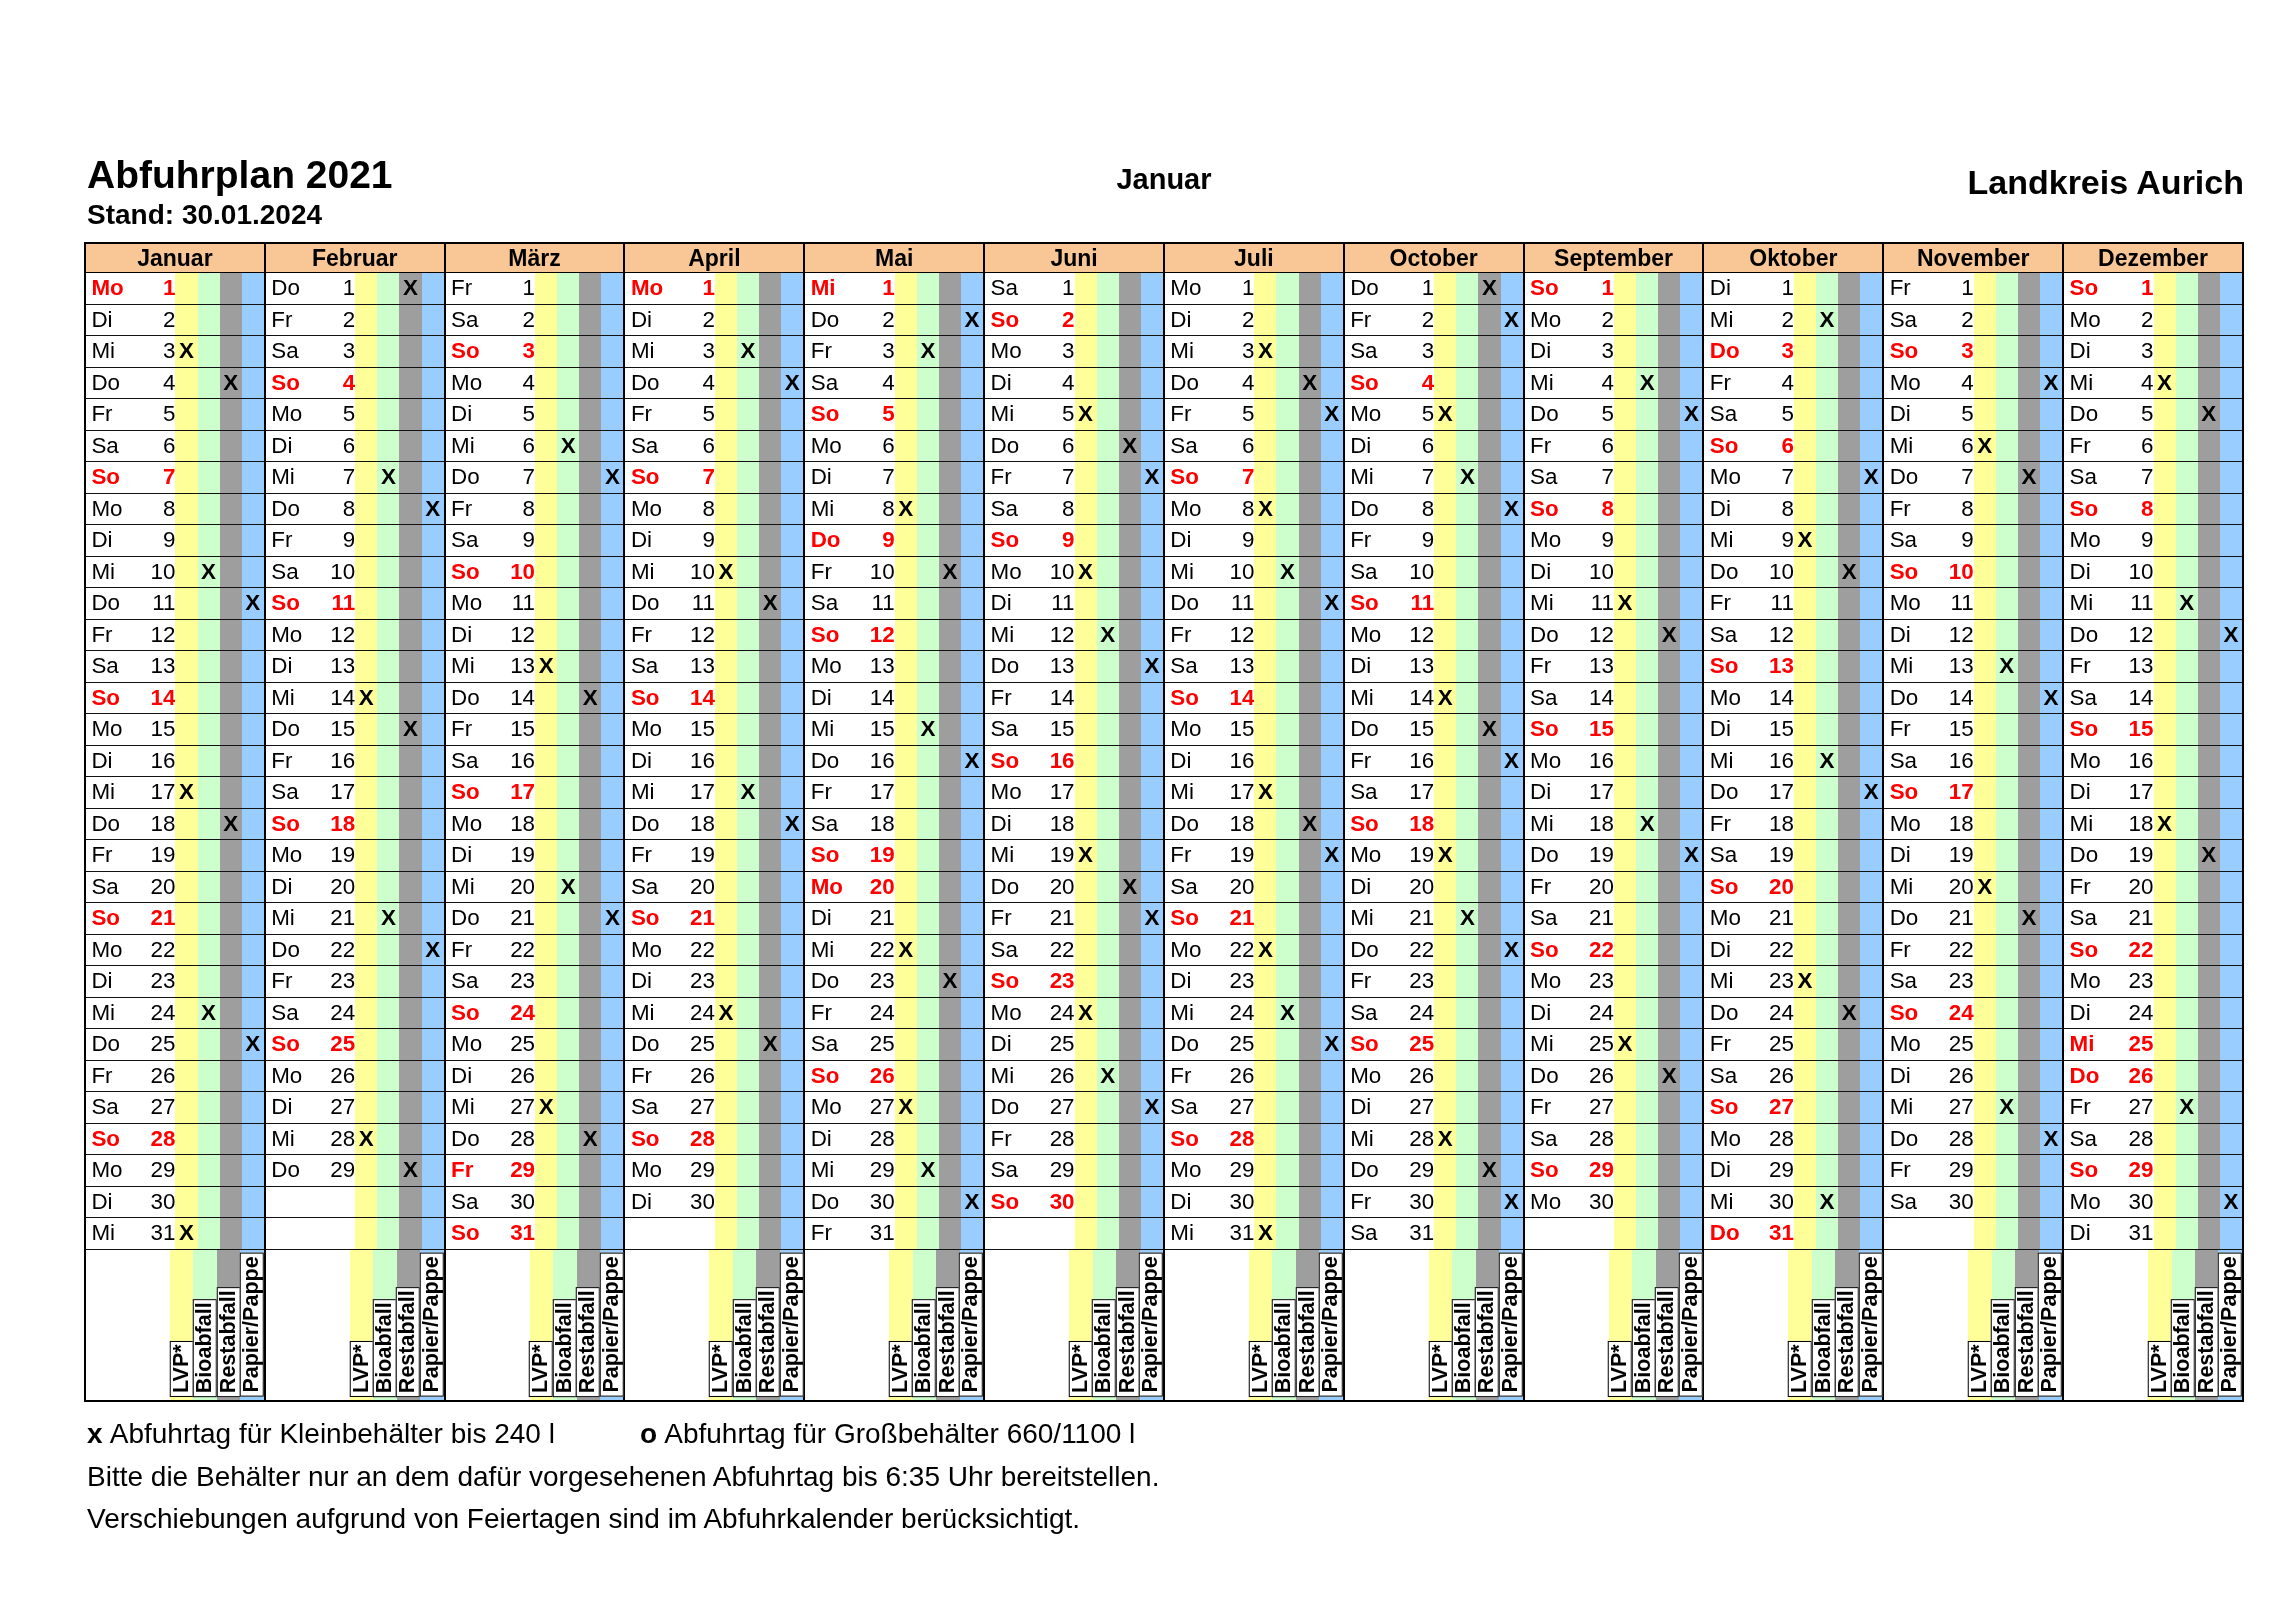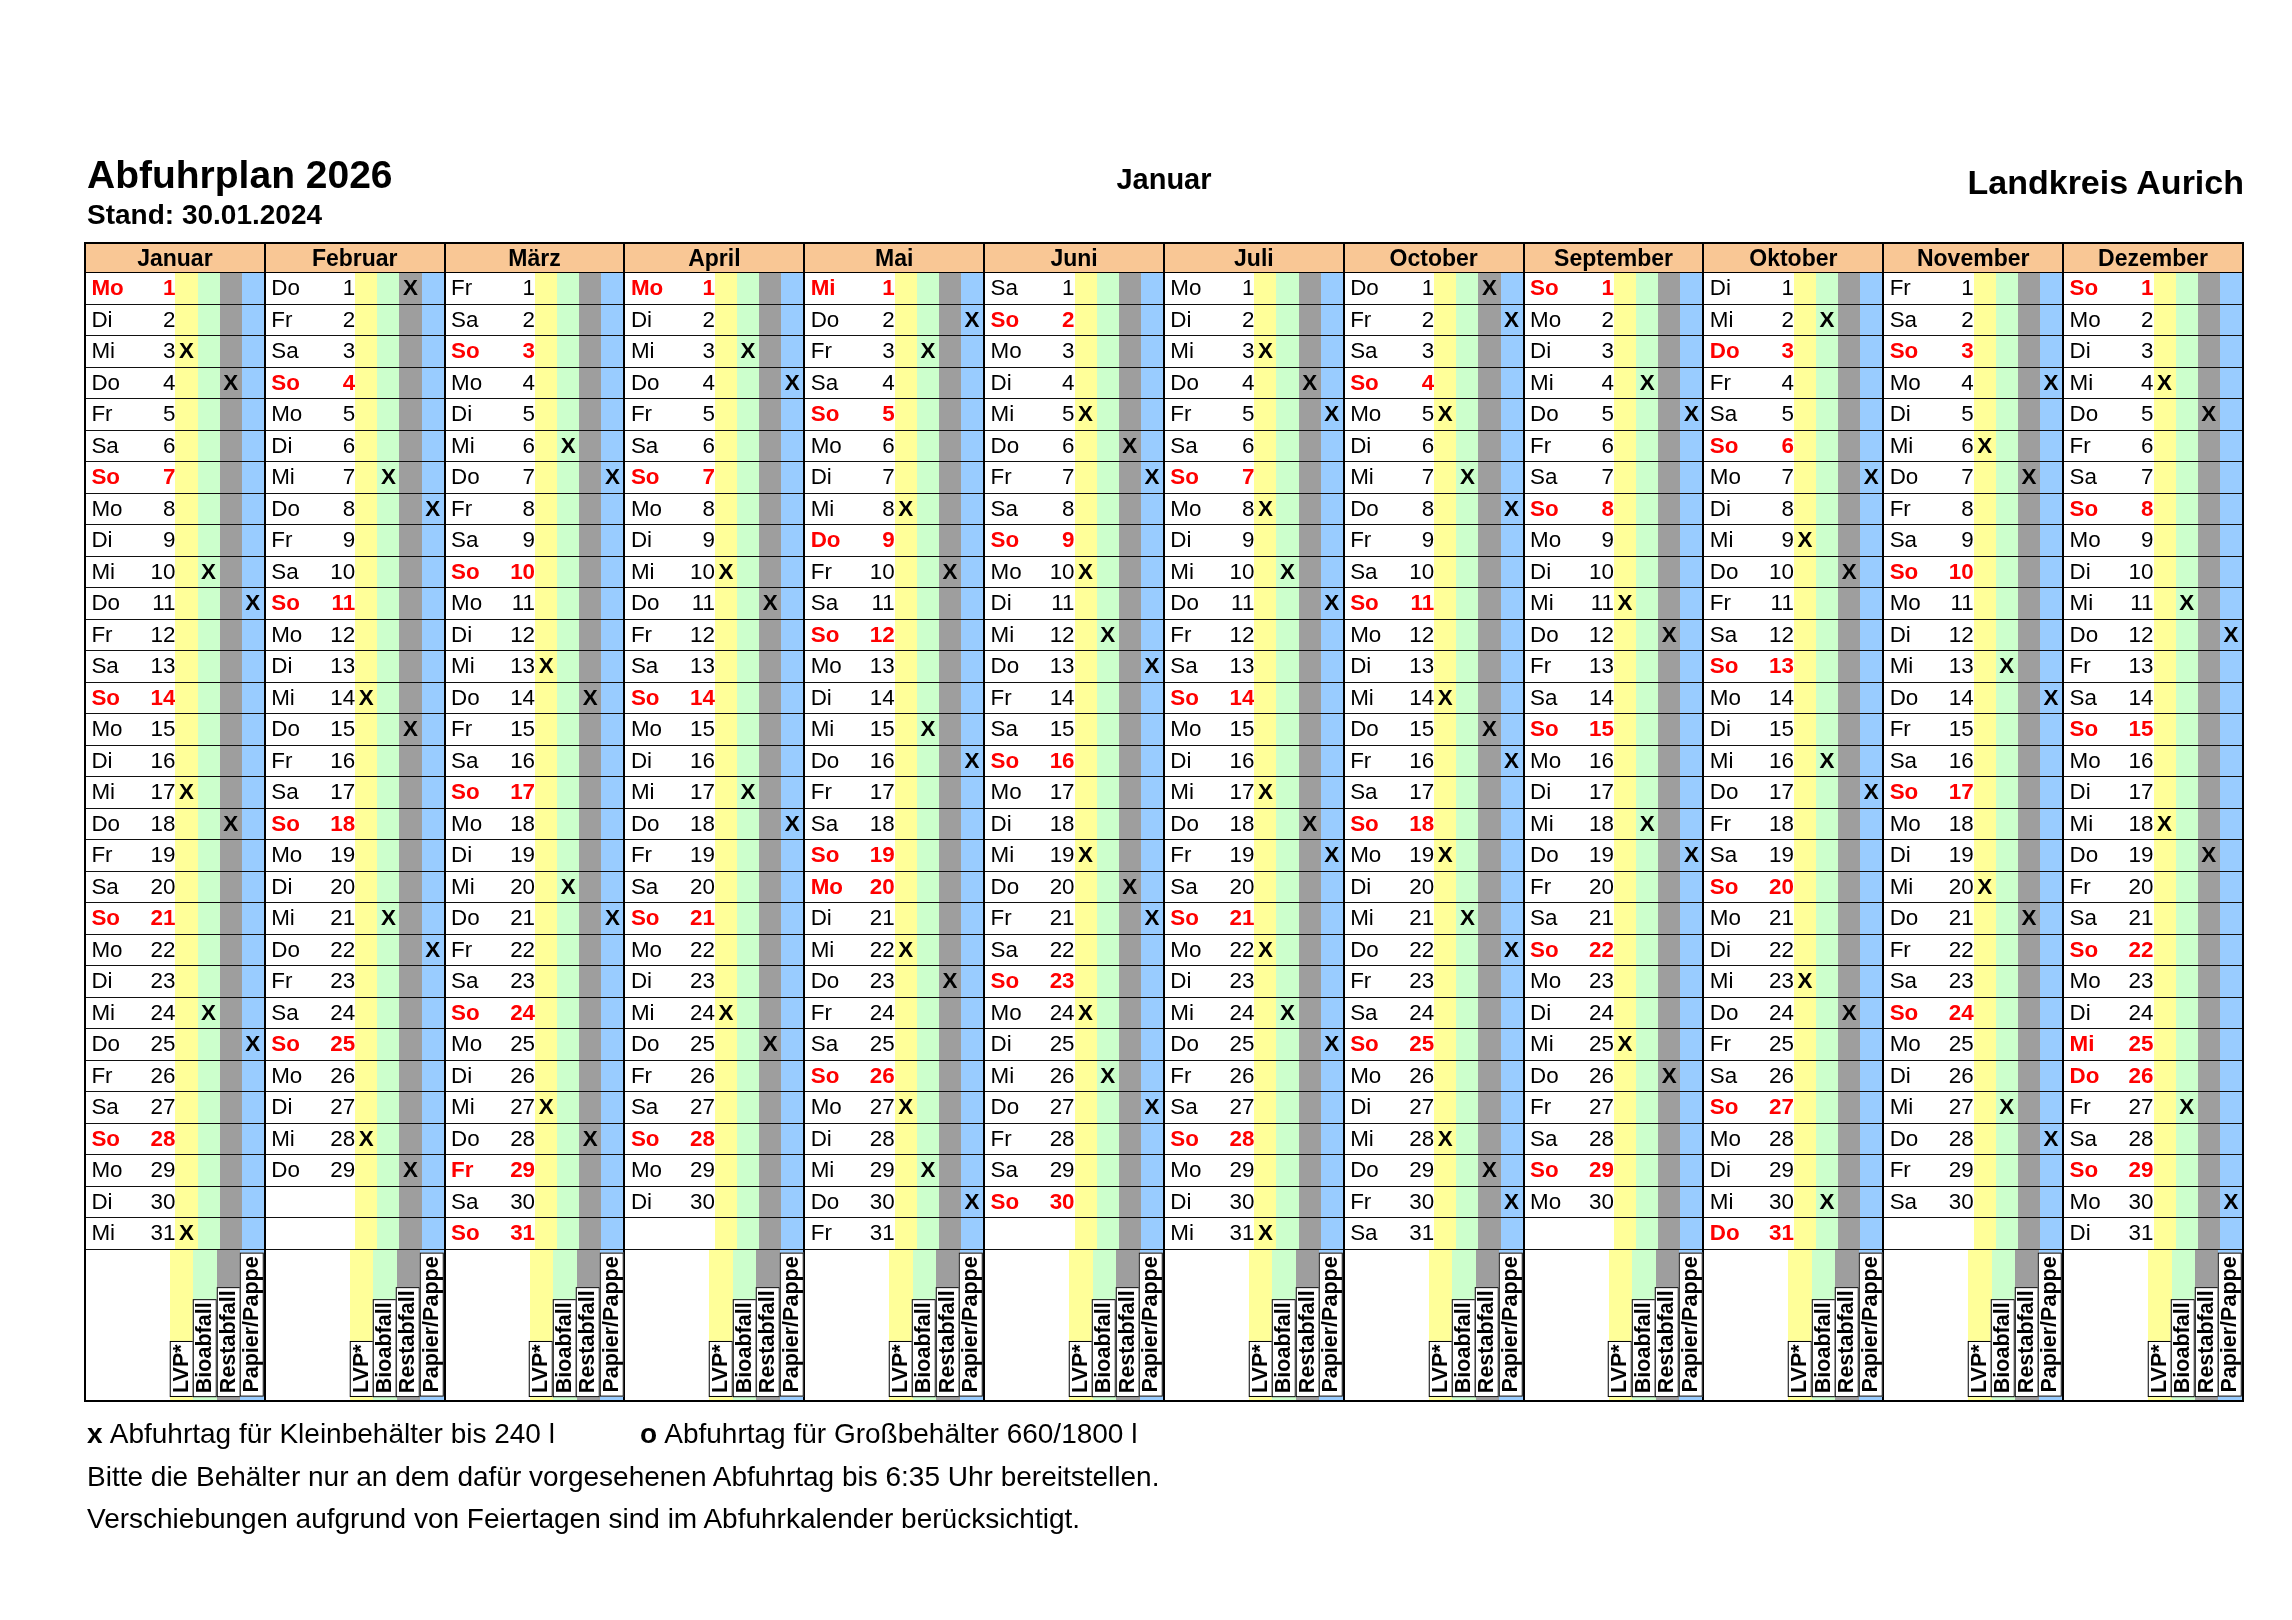--- a/index.html
+++ b/index.html
@@ -38,21 +38,21 @@
   .legend-item{margin-right:85px;white-space:nowrap;}
   .legend-sym{font-weight:bold;margin-right:7.2px;}
   .note-line{white-space:nowrap;}
 </style>
 </head>
 <body>
 
 <div id="page">
 
   <div id="title-block">
-    <div id="page-title">Abfuhrplan 2026</div>
+    <div id="page-title">Abfuhrplan 2021</div>
     <div id="stand-line">Stand: 30.01.2024</div>
   </div>
 
   <div id="center-head">
     <div>Januar</div>
   </div>
 
   <div id="region-head">Landkreis Aurich</div>
 
   <div id="calendar">
@@ -3482,21 +3482,21 @@
           <div class="lz-stripe" style="background: rgb(153, 204, 255);">
             <div class="v-label">Papier/Pappe</div>
           </div>
         </div>
       </div>
     </div>
 
   <div id="legend">
     <div id="legend-line1">
         <span class="legend-item"><span class="legend-sym">x</span><span>Abfuhrtag für Kleinbehälter bis 240 l</span></span>
-        <span class="legend-item"><span class="legend-sym">o</span><span>Abfuhrtag für Großbehälter 660/1800 l</span></span>
+        <span class="legend-item"><span class="legend-sym">o</span><span>Abfuhrtag für Großbehälter 660/1100 l</span></span>
       </div>
     <div id="legend-notes">
         <div class="note-line">Bitte die Behälter nur an dem dafür vorgesehenen Abfuhrtag bis 6:35 Uhr bereitstellen.</div>
         <div class="note-line">Verschiebungen aufgrund von Feiertagen sind im Abfuhrkalender berücksichtigt.</div>
       </div>
   </div>
 
 </div>
 
 

